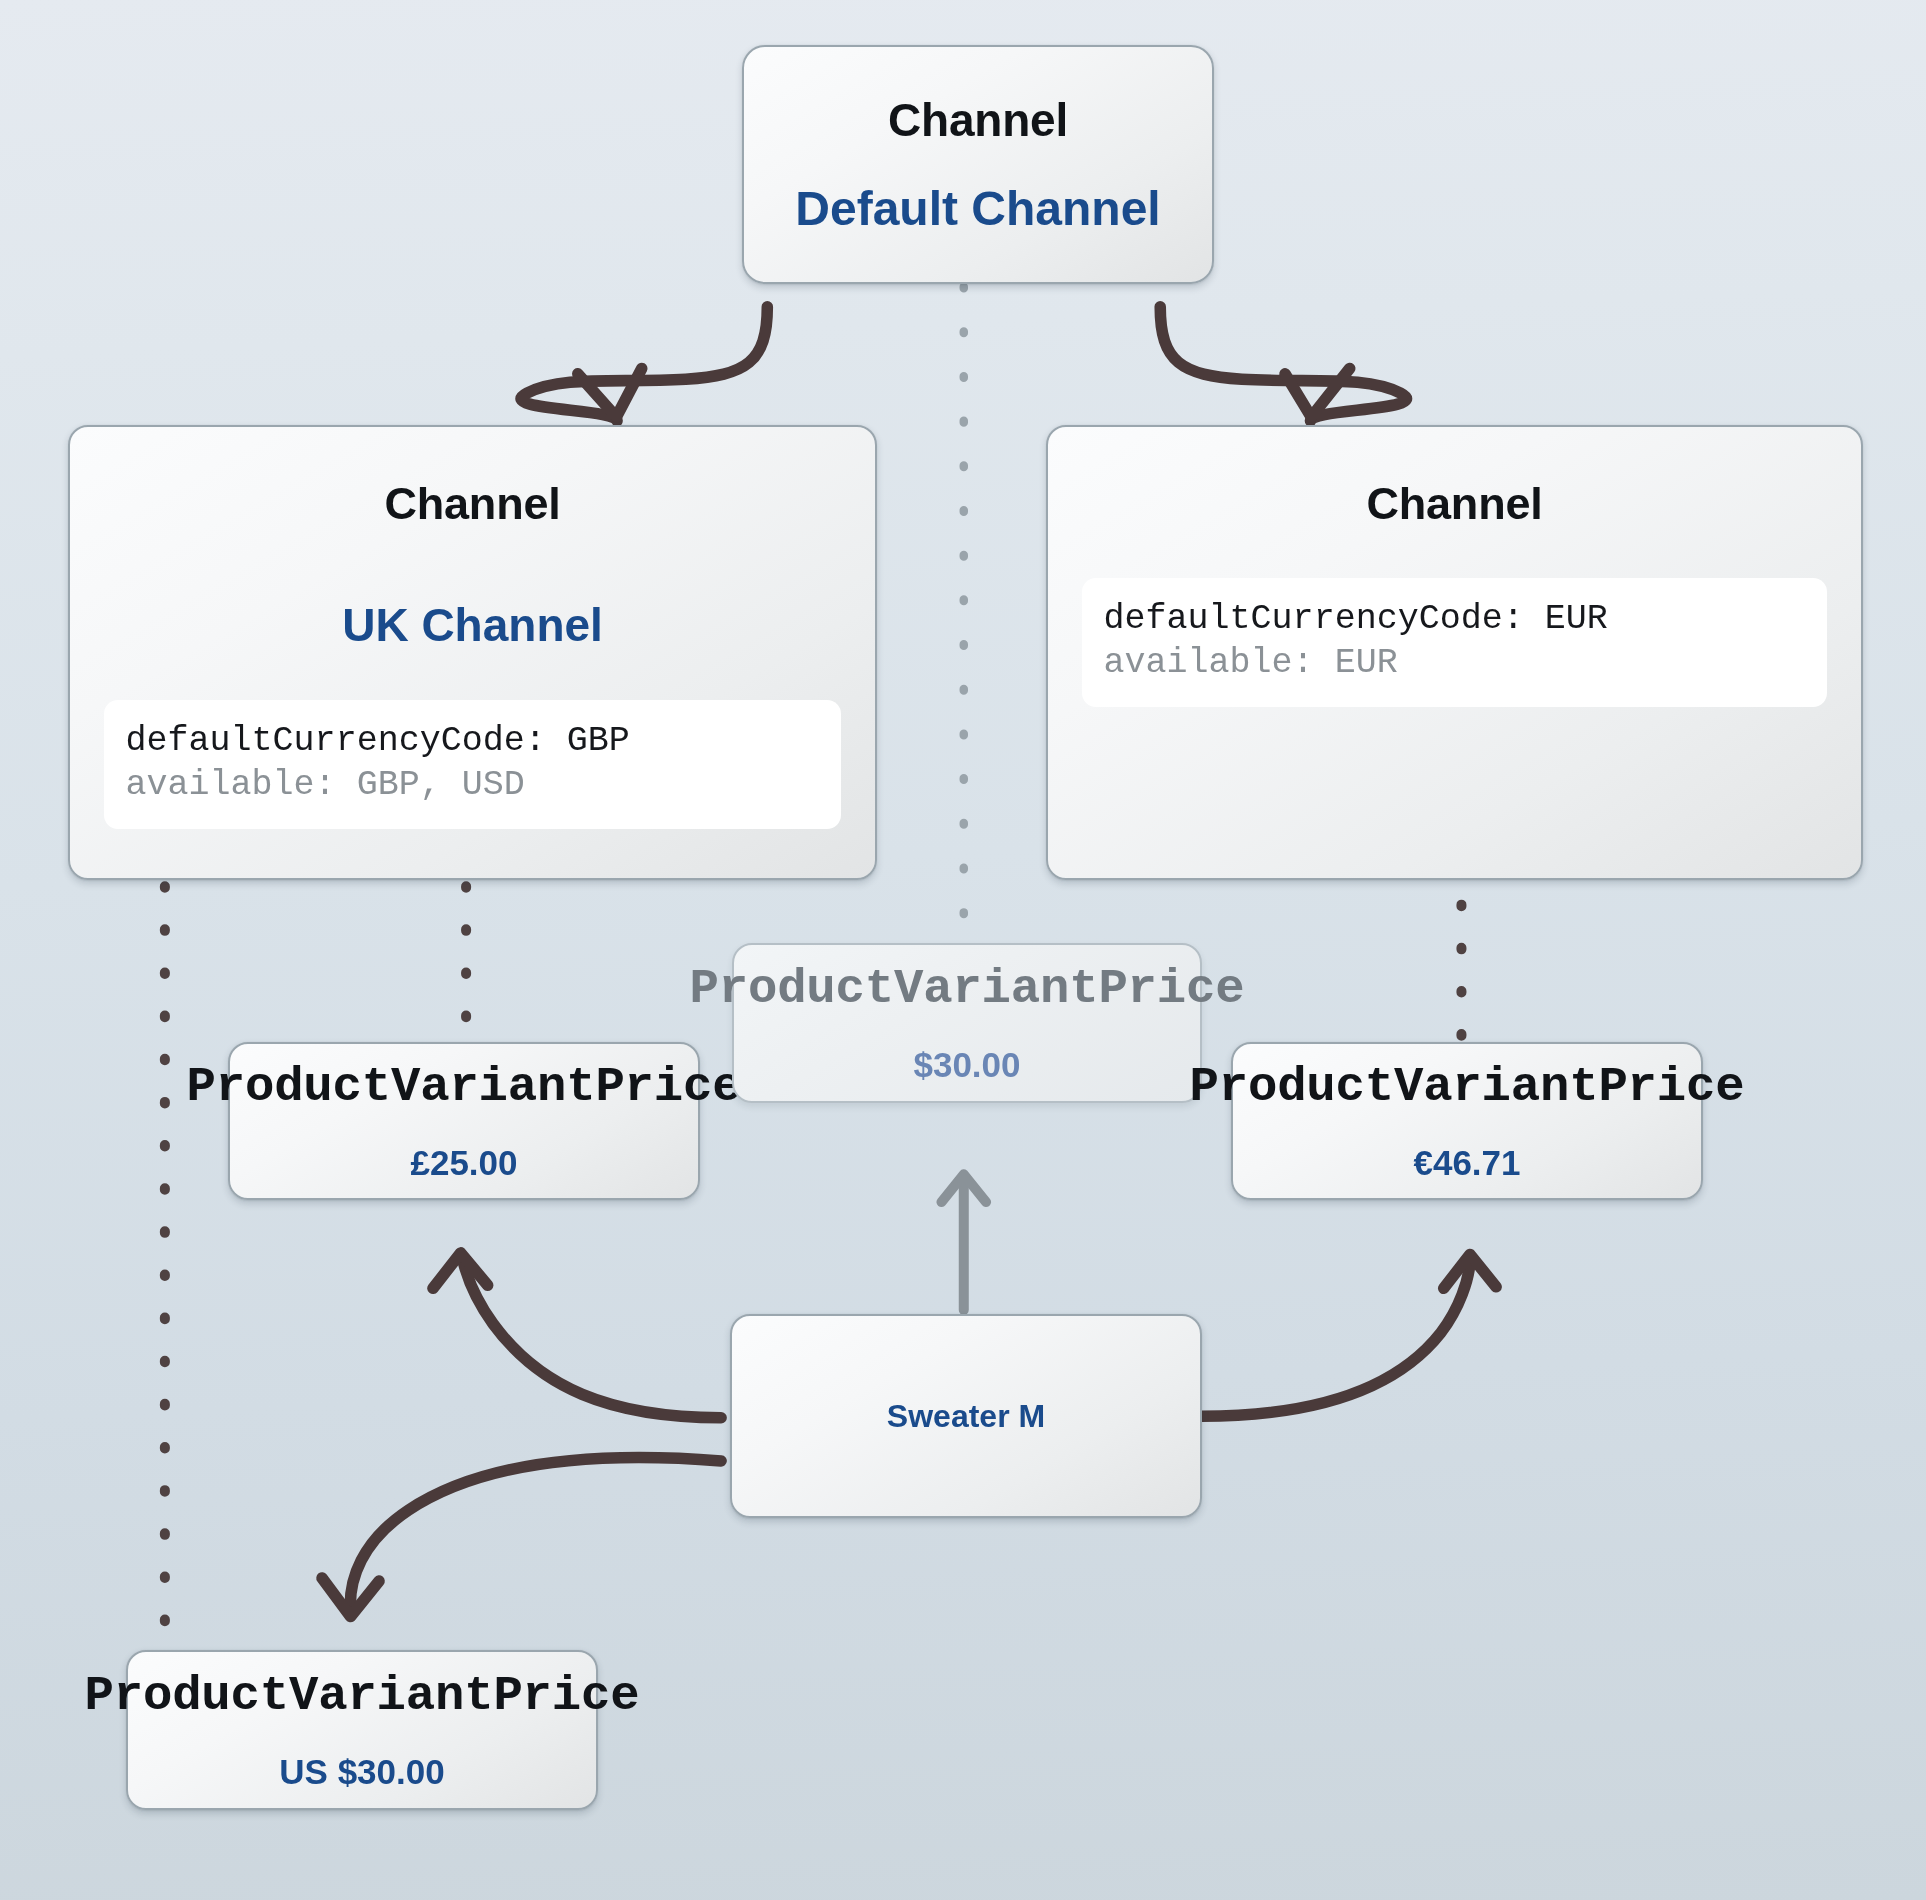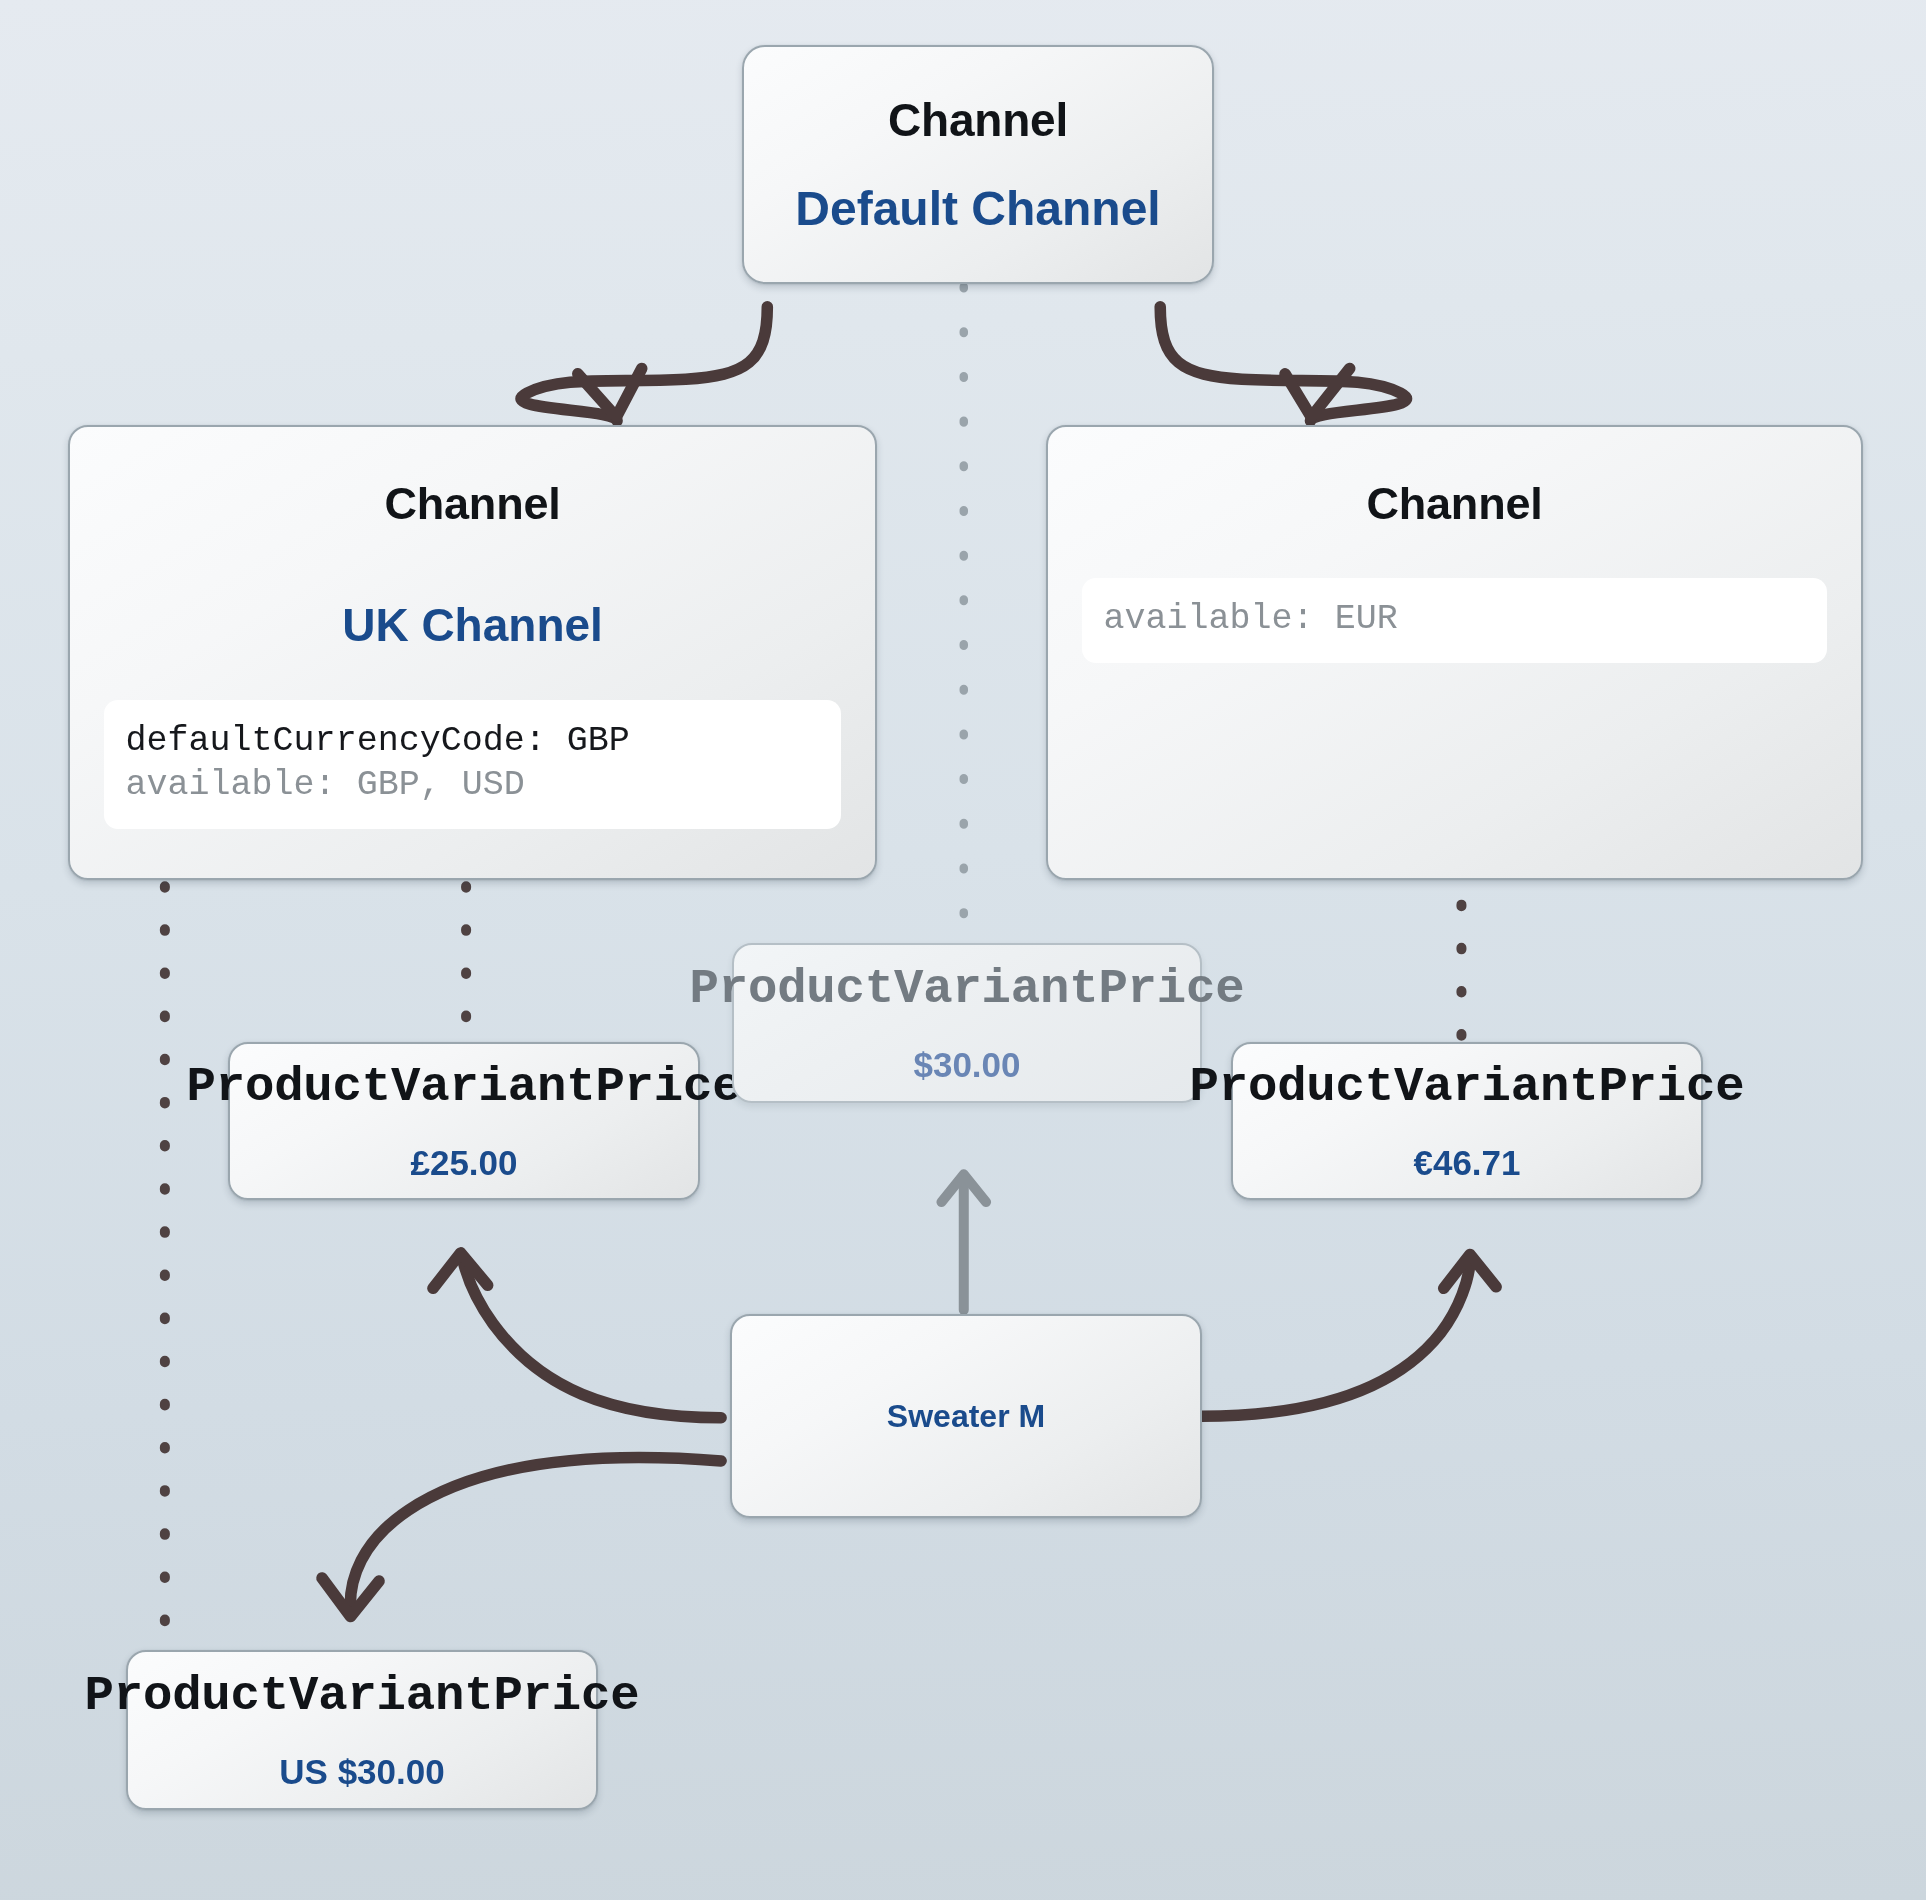--- a/index.html
+++ b/index.html
@@ -186,20 +186,21 @@
     <div class="node-value">UK Channel</div>
     <div class="code-box">
       <div class="code-line primary">defaultCurrencyCode: GBP</div>
       <div class="code-line secondary">available: GBP, USD</div>
     </div>
   </div>
 
   <div class="node channel-card" id="node-de-channel">
     <div class="node-title">Channel</div>
     <div class="code-box">
+      <div class="code-line primary">defaultCurrencyCode: EUR</div>
       <div class="code-line secondary">available: EUR</div>
     </div>
   </div>
 
   <div class="node price-node" id="node-price-gbp">
     <div class="node-title">ProductVariantPrice</div>
     <div class="node-value">£25.00</div>
   </div>
 
   <div class="node price-node" id="node-price-usd-mid">

